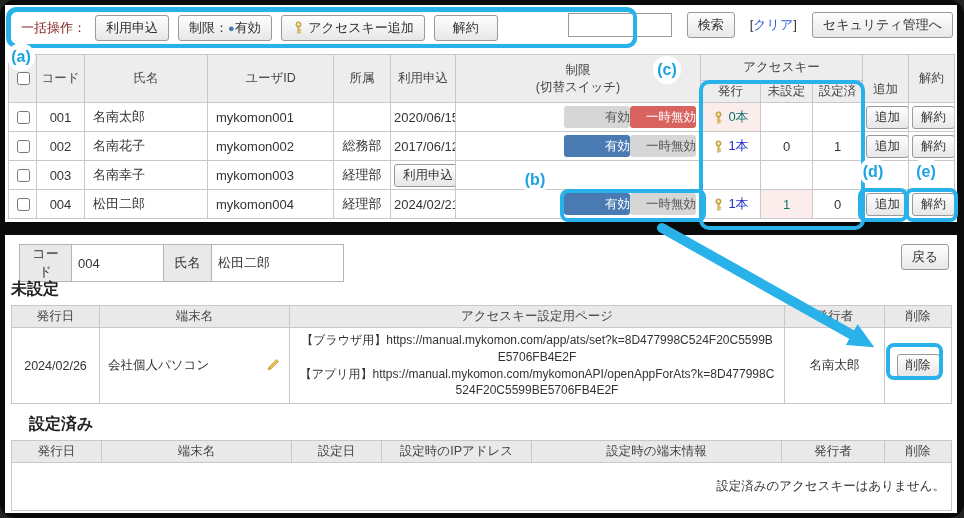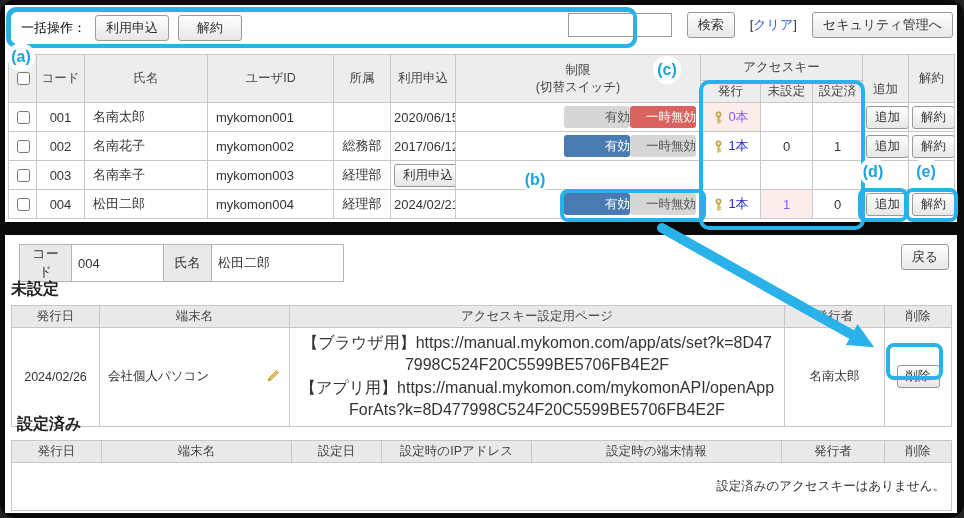--- a/index.html
+++ b/index.html
@@ -11,39 +11,39 @@
   .panel-bottom{left:5px;top:235px;width:952px;height:278px;}
 
   
   .btn{display:inline-block;background:linear-gradient(#fefefe,#e7e7e7);border:1px solid #999;border-radius:3px;
        padding:3px 10px;font-size:13px;color:#333;text-align:center;cursor:pointer;white-space:nowrap;}
   .btn-sm{padding:2px 8px;font-size:12.5px;}
 
   
   .toolbar-box{position:absolute;left:2px;top:3px;width:630px;height:40px;border:4px solid #29b2ea;border-radius:10px;
                display:flex;align-items:center;gap:9px;padding:0 10px;background:#fff;}
-  .toolbar-label{font-size:13px;color:#000000;white-space:nowrap;}
+  .toolbar-label{font-size:13px;color:#7f1d1d;white-space:nowrap;}
   .dot-blue{color:#4a7ab2;font-size:11px;}
   .dot-red{color:#d9635f;font-size:11px;}
   .search-area{position:absolute;right:4px;top:7px;display:flex;align-items:center;gap:15px;}
   .search-input{width:104px;height:24px;border:1px solid #999;font-size:13px;padding:0 4px;}
   .clear-link{font-size:13px;color:#333;}
   .clear-link .lk{color:#2a5bd7;cursor:pointer;}
 
   
   table{border-collapse:collapse;table-layout:fixed;}
   .users-table{position:absolute;left:3px;top:49px;width:946px;font-size:13px;color:#333;}
   .users-table th,.users-table td{border:1px solid #c8c8c8;padding:1px 3px;text-align:center;overflow:hidden;white-space:nowrap;}
   .users-table th{background:#ededed;font-weight:normal;font-size:12.5px;color:#444;}
   .users-table td.al{text-align:left;padding-left:8px;}
   .users-table .hr1{height:26px;}
   .users-table .hr2{height:22px;}
   .users-table tbody tr{height:29px;margin-top:28px;}
   .alert-bg{background:#fceded;}
-  .txt-red{color:#8b5cf6;}
+  .txt-red{color:#0f766e;}
   .txt-blue{color:#2230c8;}
   .keycell{display:inline-flex;align-items:center;gap:3px;justify-content:center;}
 
   
   .limit-cell{text-align:right !important;padding-right:4px !important;}
   .toggle{display:inline-flex;}
   .tg{display:inline-block;width:66px;height:22px;line-height:22px;font-size:12.5px;border-radius:3px;cursor:pointer;}
   .tg.on-active{background:#4a7ab2;color:#fff;}
   .tg.off-active{background:#d9635f;color:#fff;}
   .tg.inactive{background:#d6d6d6;color:#555;}
@@ -52,40 +52,48 @@
   .info-table{position:absolute;left:14px;top:9px;font-size:13px;color:#333;}
   .info-table td{border:1px solid #b5b5b5;height:22px;padding:0 6px;}
   .info-label{background:#e9e9e9;width:52px;text-align:center;}
   .info-val{background:#fff;}
   .back-btn{position:absolute;right:8px;top:9px;}
   .sec-title{position:absolute;font-size:16px;font-weight:bold;color:#222;margin:0;}
   .detail-table{position:absolute;width:940px;font-size:12.5px;color:#333;}
   .detail-table th,.detail-table td{border:1px solid #c8c8c8;padding:2px 6px;text-align:center;}
   .detail-table th{background:#e9e9e9;font-weight:normal;height:16px;color:#444;}
   .device-cell{display:flex;align-items:center;justify-content:space-between;padding:0 2px;}
-  .url-cell{text-align:center;font-size:16px;line-height:1.4;word-break:break-all;white-space:normal;padding:4px 8px !important;}
+  .url-cell{text-align:center;font-size:12px;line-height:1.4;word-break:break-all;white-space:normal;padding:4px 8px !important;}
   .empty-row td{height:48px;font-size:12.5px;color:#333;text-align:right;}
 
   
   .ann-box{position:absolute;border:4px solid #29b2ea;border-radius:10px;pointer-events:none;z-index:50;}
   .ann-box-sm{border-radius:8px;}
   .ann-circle{position:absolute;width:28px;height:28px;border-radius:50%;background:#fff;color:#1aa3e0;
               font-weight:bold;font-size:16px;line-height:28px;text-align:center;z-index:55;pointer-events:none;}
   .ann-arrow{position:absolute;left:0;top:0;pointer-events:none;z-index:60;}
 </style>
 </head>
 <body>
 
 <div class="frame">
 
   <div class="panel panel-top">
 
     <div class="toolbar-box">
       <span class="toolbar-label">一括操作：</span>
       <button class="btn">利用申込</button>
+      <button class="btn"><span>制限：</span><span class="dot-blue">●</span><span>有効</span></button>
+      <button class="btn"><span><svg width="13" height="13" viewBox="0 0 16 16" style="vertical-align:-2px">
+              <circle cx="8" cy="4.2" r="3.1" fill="#e8c763" stroke="#a5852f"></circle>
+              <circle cx="8" cy="4.2" r="1.1" fill="#fff"></circle>
+              <rect x="7.1" y="7" width="1.8" height="8" fill="#d8b64c" stroke="#a5852f" stroke-width="0.4"></rect>
+              <rect x="8.9" y="10.6" width="2.6" height="1.4" fill="#d8b64c"></rect>
+              <rect x="8.9" y="13.2" width="2.6" height="1.4" fill="#d8b64c"></rect>
+            </svg></span> <span>アクセスキー追加</span></button>
       <button class="btn" style="min-width:64px">解約</button>
     </div>
 
     <div class="search-area">
       <input class="search-input" type="text" value="" style="">
       <button class="btn">検索</button>
       <span class="clear-link"><span>[</span><span class="lk">クリア</span><span>]</span></span>
       <button class="btn">セキュリティ管理へ</button>
     </div>
 
@@ -271,21 +279,21 @@
           <td class="url-cell">
               <div><span>【ブラウザ用】</span><span>https://manual.mykomon.com/app/ats/set?k=8D477998C524F20C5599BE5706FB4E2F</span></div>
               <div><span>【アプリ用】</span><span>https://manual.mykomon.com/mykomonAPI/openAppForAts?k=8D477998C524F20C5599BE5706FB4E2F</span></div>
             </td>
           <td>名南太郎</td>
           <td><button class="btn btn-sm">削除</button></td>
         </tr>
       </tbody>
     </table>
 
-    <h2 class="sec-title" style="left:12px;top:179px">設定済み</h2>
+    <h2 class="sec-title" style="left:24px;top:179px">設定済み</h2>
 
     <table class="detail-table" style="left:6px;top:205px">
       <colgroup>
           <col style="width:90px">
           <col style="width:190px">
           <col style="width:90px">
           <col style="width:150px">
           <col style="width:250px">
           <col style="width:103px">
           <col style="width:67px">

